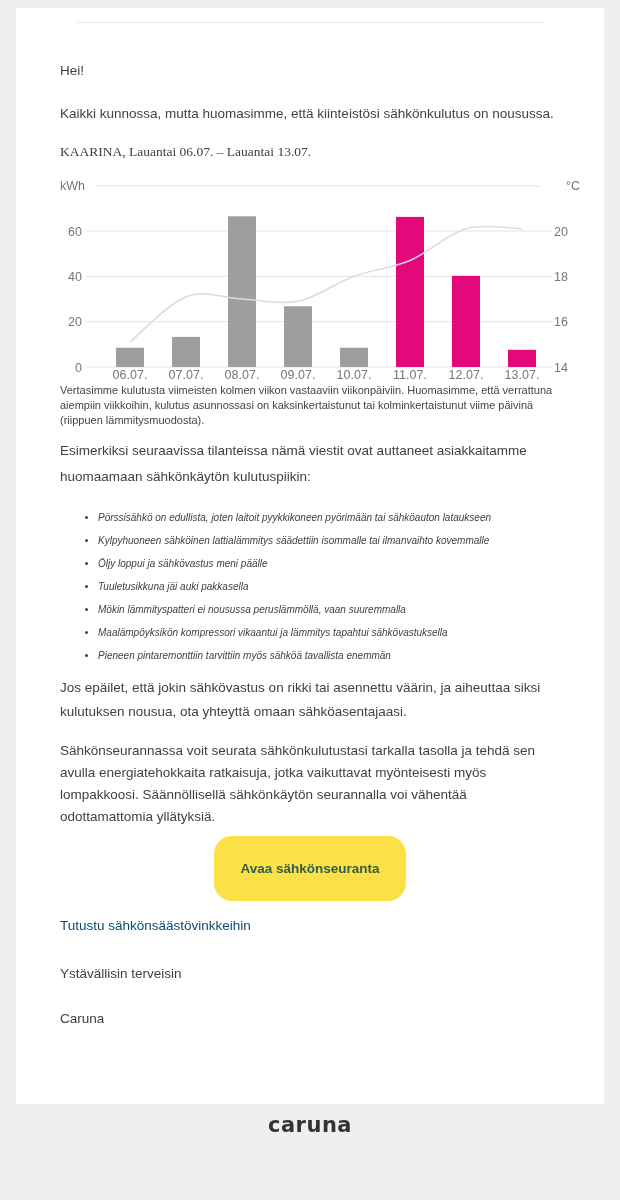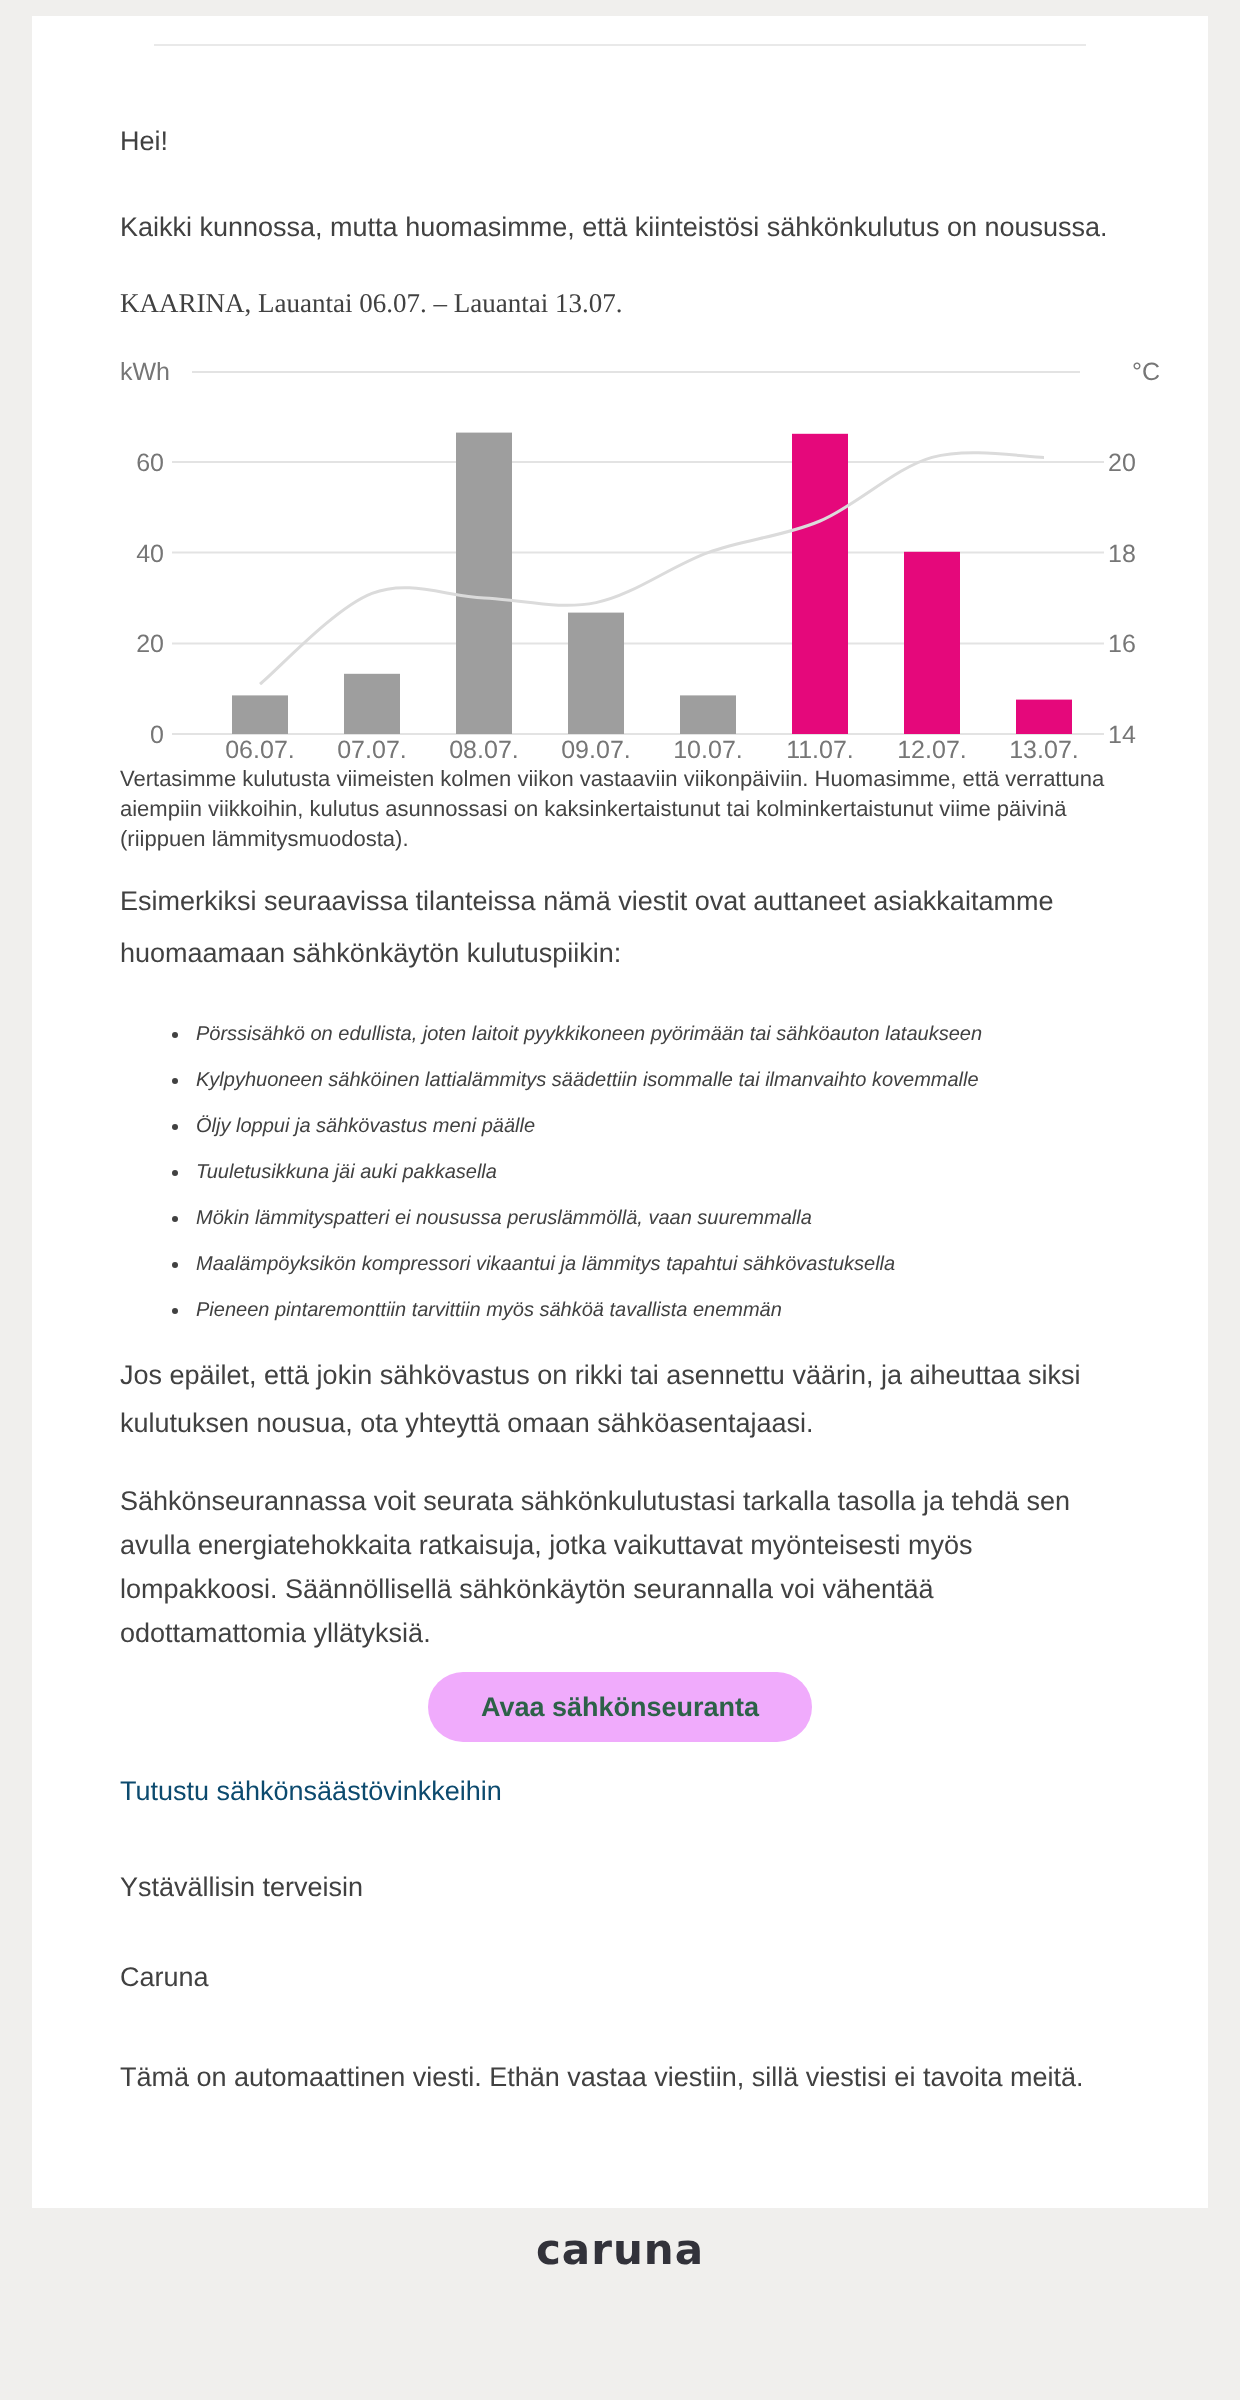--- a/index.html
+++ b/index.html
@@ -29,25 +29,25 @@
   ul.examples{
     margin:16px 0 0;padding-left:38px;
     font-style:italic;font-size:10px;
   }
   ul.examples li{line-height:23px;}
   p.suspect{margin-top:9px;}
   p.tracking{margin-top:16px;line-height:22px !important;}
   .btn-row{text-align:center;margin-top:8px;}
   .cta{
     display:inline-block;
-    background:#f0abfc;color:#2D6148;
+    background:#fde047;color:#2D6148;
     font-size:13.5px;font-weight:bold;
     font-family:"Liberation Sans","DejaVu Sans",sans-serif;
     border:none;border-radius:18px;
-    padding:10px 26px;line-height:15px;
+    padding:25px 26px;line-height:15px;
     cursor:pointer;
   }
   p.tips{margin-top:32px;}
   p.tips-link-row{margin-top:13px;}
   a.tips-link{color:#0c4a6e;text-decoration:none;cursor:pointer;}
   p.regards{margin-top:24px;}
   p.signature{margin-top:21px;}
   p.disclaimer{margin-top:26px;}
   .footer{
     height:42px;display:flex;align-items:center;justify-content:center;
@@ -123,19 +123,18 @@
     <div class="btn-row">
       <button class="cta">Avaa sähkönseuranta</button>
     </div>
 
     <p class="tips-link-row">
       <a class="tips-link">Tutustu sähkönsäästövinkkeihin</a>
     </p>
 
     <p class="regards">Ystävällisin terveisin</p>
     <p class="signature">Caruna</p>
-    <p class="disclaimer">Tämä on automaattinen viesti. Ethän vastaa viestiin, sillä viestisi ei tavoita meitä.</p>
   </div>
 </div>
 
 <div class="footer">
   <span class="footer-logo">caruna</span>
 </div>
 
 </body></html>

